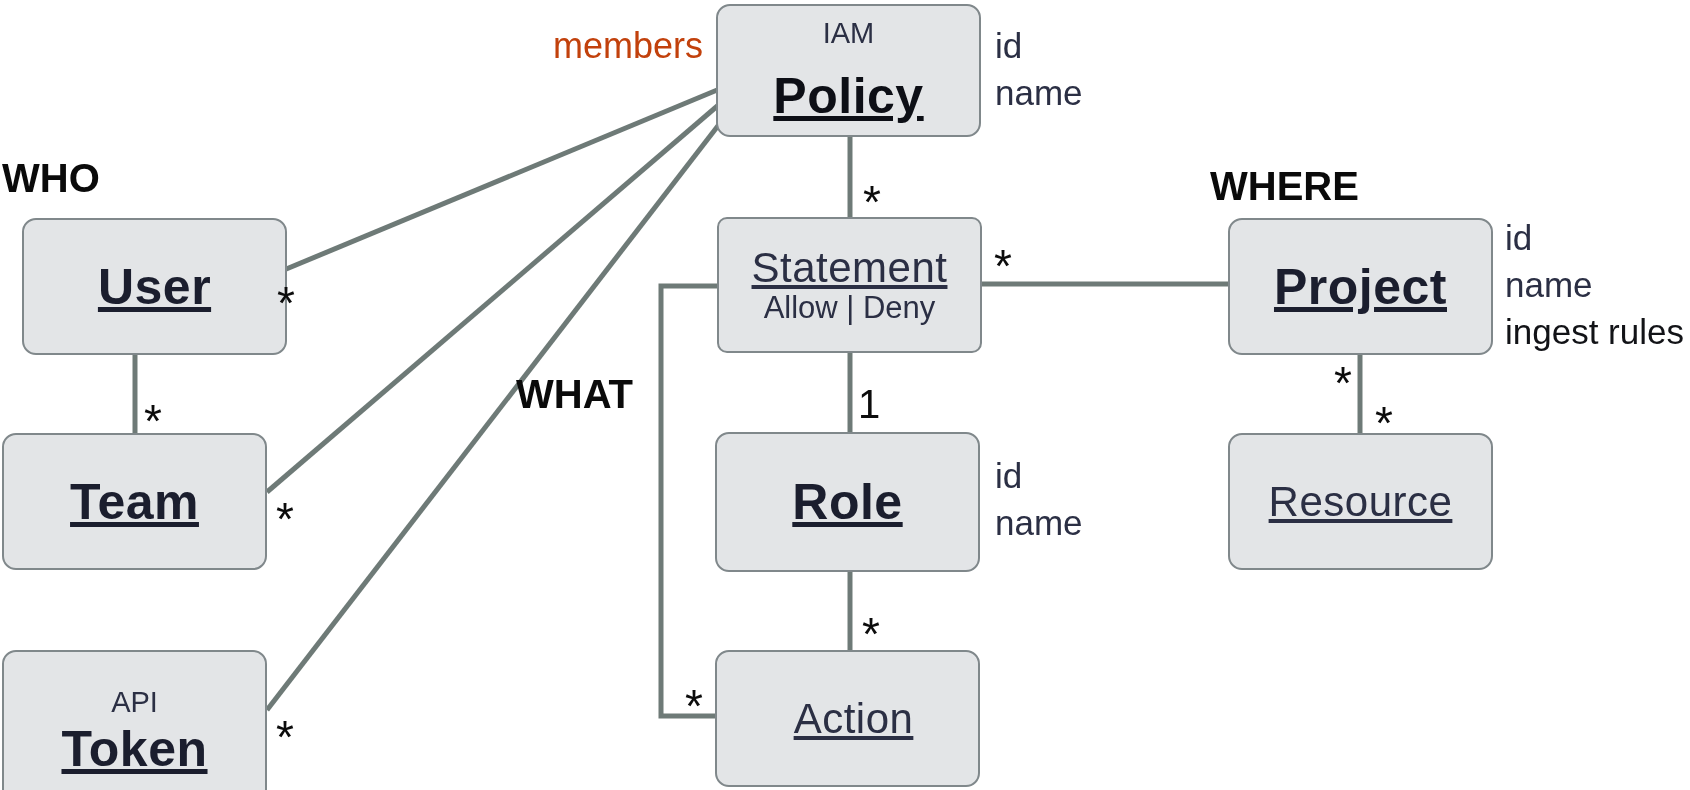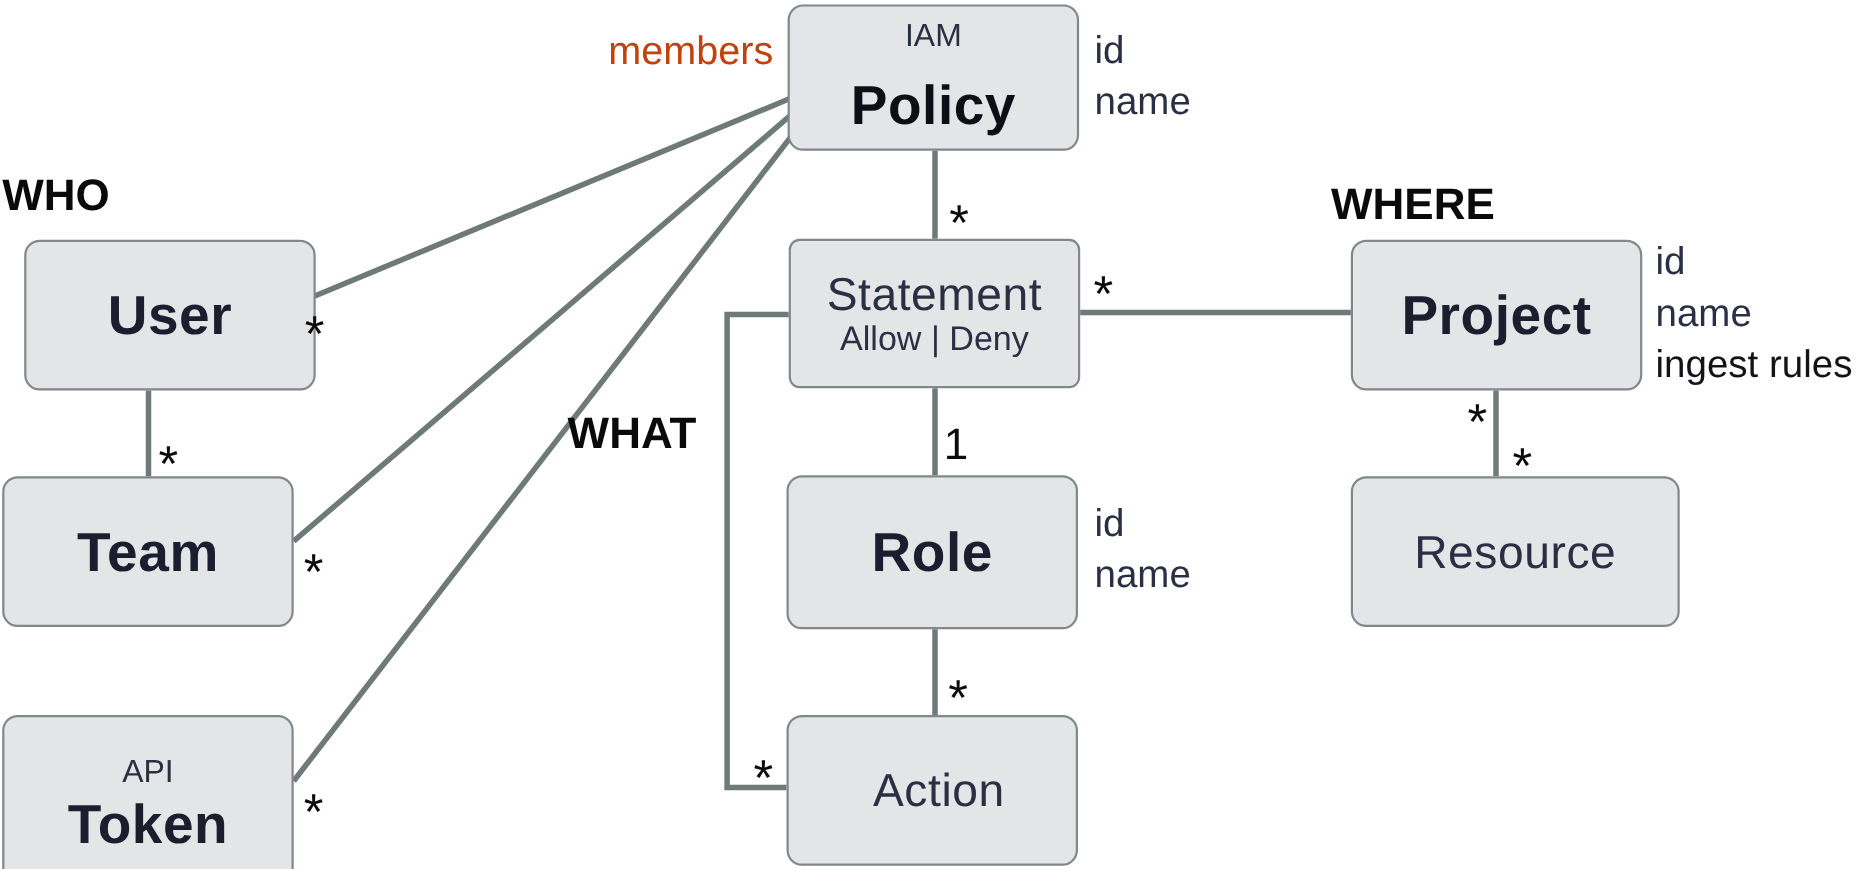--- a/index.html
+++ b/index.html
@@ -22,20 +22,21 @@
     align-items:center;
     justify-content:center;
     z-index:2;
     line-height:1.12;
   }
   .entity-name{
     font-weight:bold;
     font-size:50px;
     color:#1b1e2e;
     letter-spacing:0.5px;
+    text-decoration:underline;
   }
   .entity-name.regular{
     font-weight:normal;
     font-size:42px;
     color:#2b2f44;
   }
   .entity-prefix{
     font-size:29px;
     color:#2b2f44;
     margin-bottom:2px;
@@ -137,21 +138,21 @@
   </div>
 
   <div class="box" style="left:715px;top:650px;width:265px;height:137px;padding-left:12px;">
     <span class="entity-name regular">Action</span>
   </div>
 
   <div class="box" style="left:1228px;top:218px;width:265px;height:137px;">
     <span class="entity-name">Project</span>
   </div>
 
-  <div class="box" style="left:1228px;top:433px;width:299px;height:137px;">
+  <div class="box" style="left:1228px;top:433px;width:265px;height:137px;">
     <span class="entity-name regular">Resource</span>
   </div>
 
   <div class="attrs" style="left:995px;top:22px;">
     <div>id</div>
     <div>name</div>
   </div>
 
   <div class="attrs" style="left:995px;top:452px;">
     <div>id</div>

